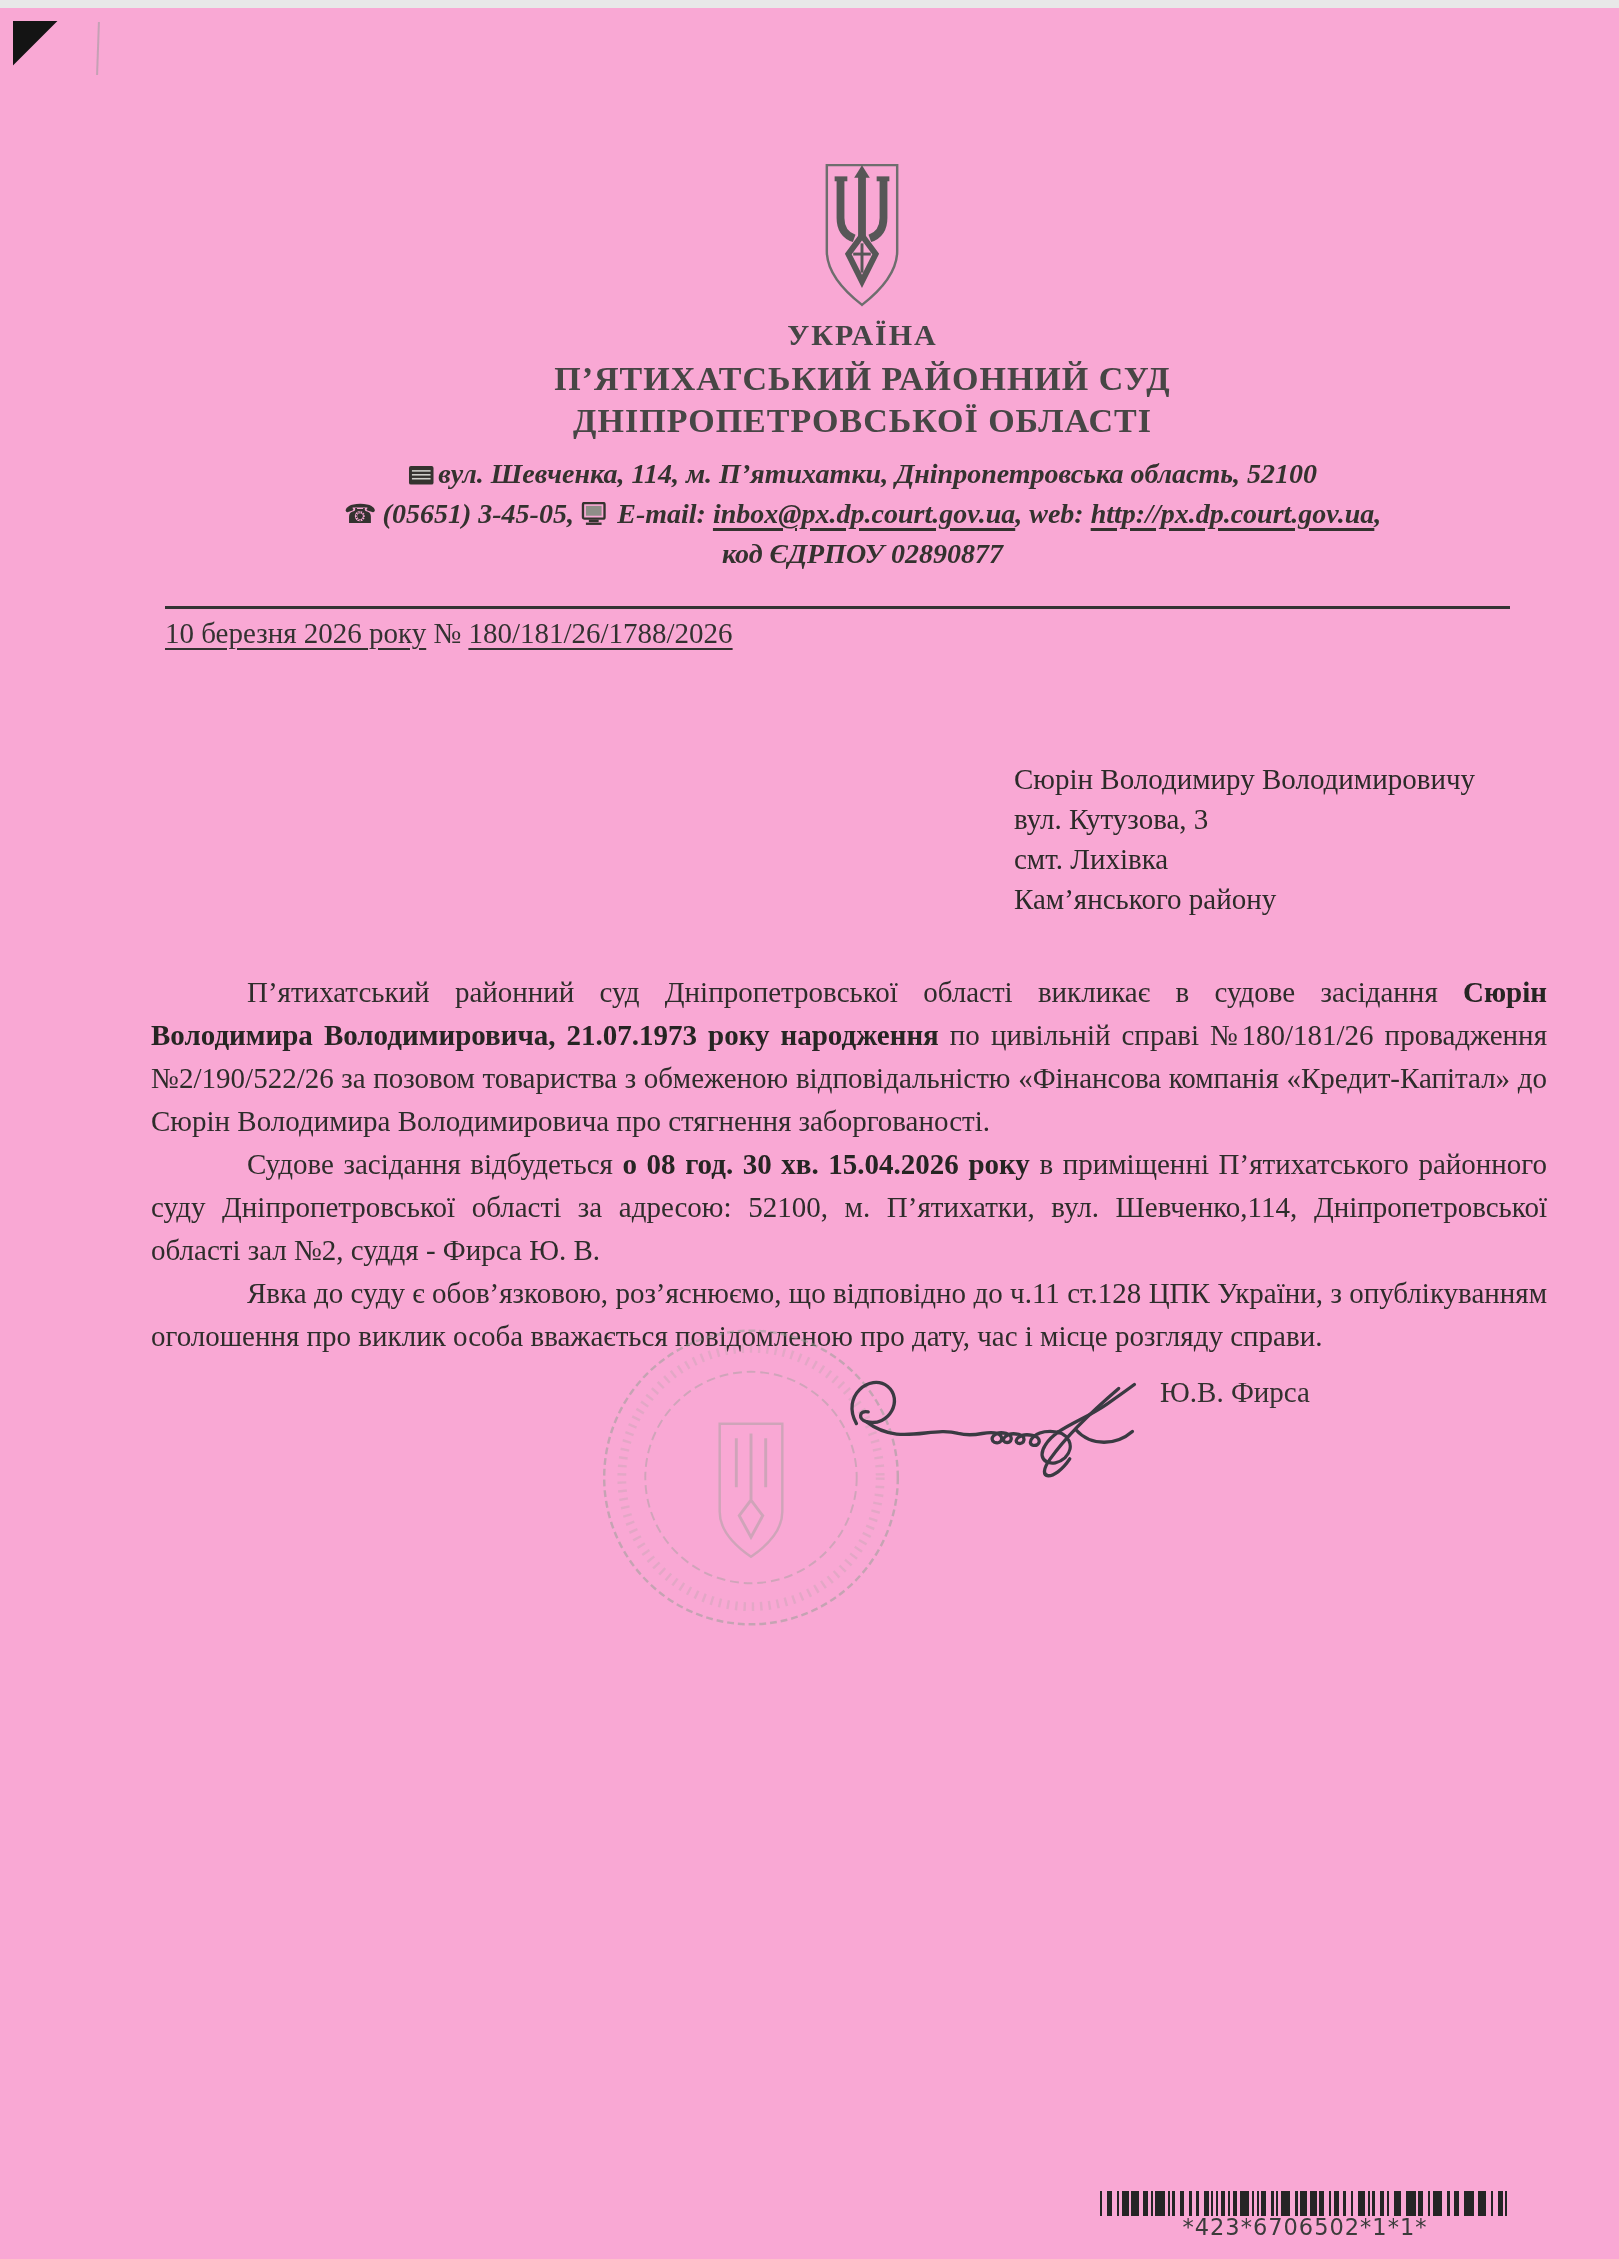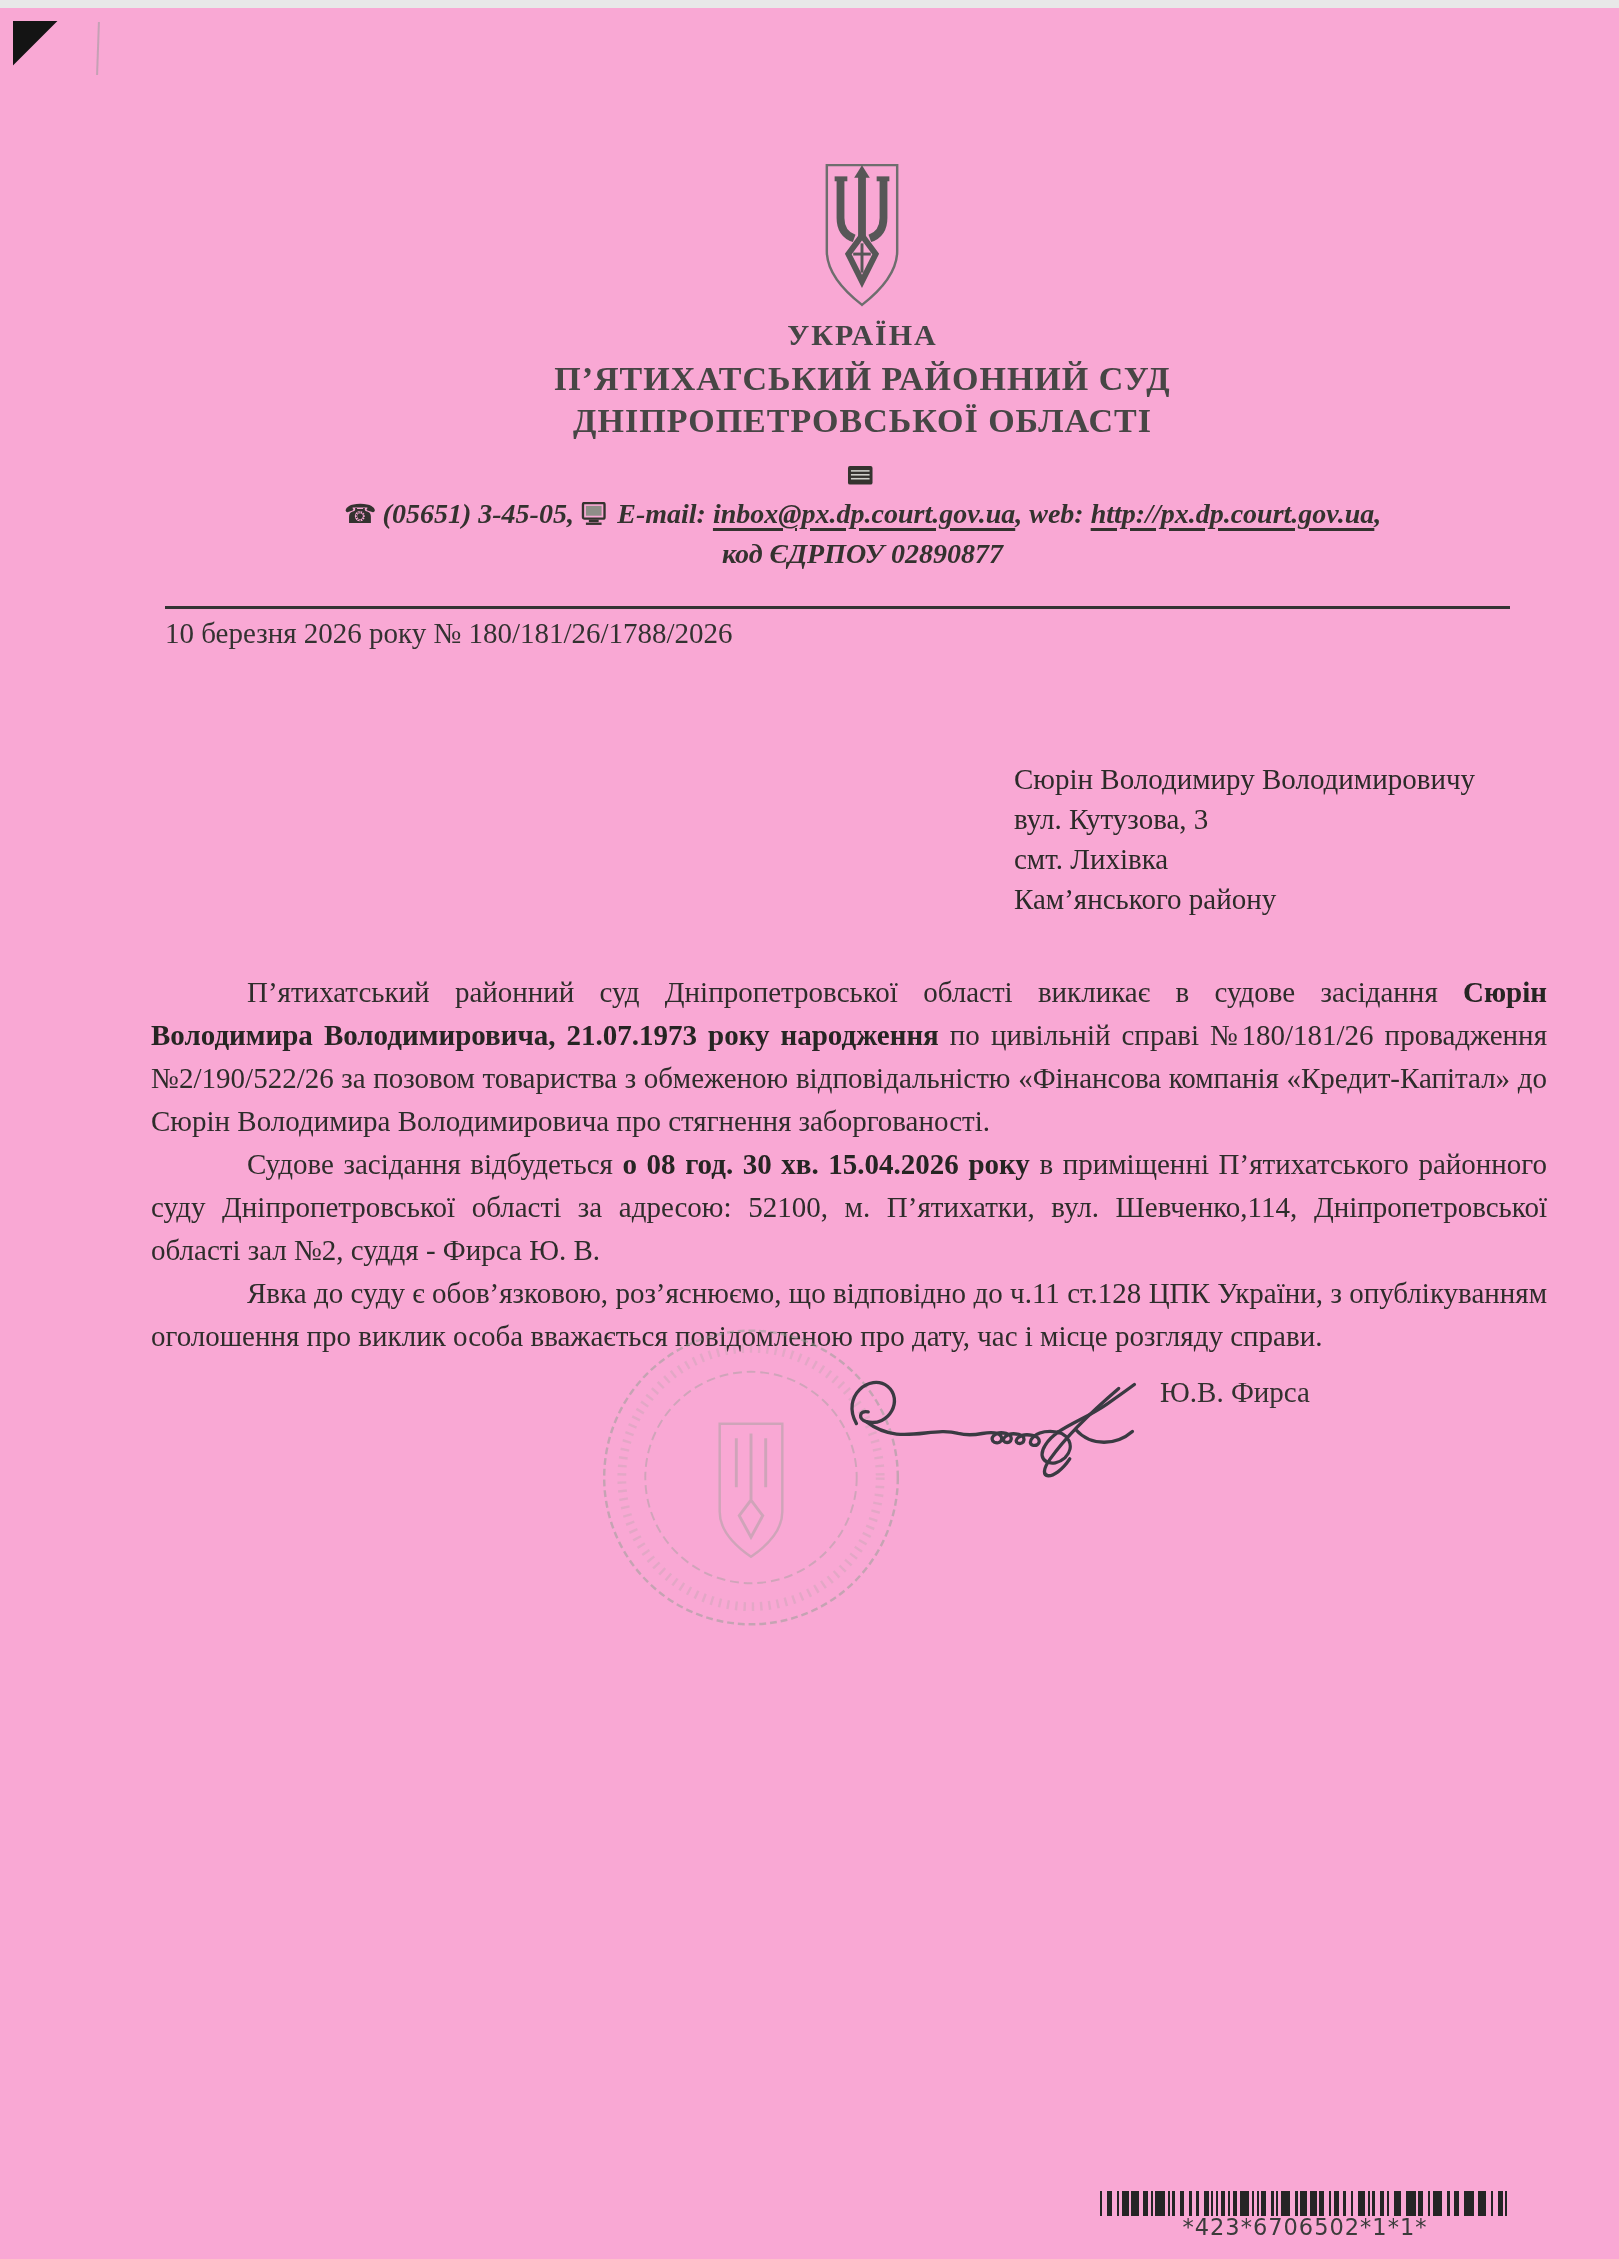--- a/index.html
+++ b/index.html
@@ -36,21 +36,21 @@
   .addr-line.first{margin-top:11.8px;}
   .addr-line .u{text-decoration:underline;text-decoration-thickness:2.5px;text-underline-offset:4.9px;}
   .inline-icon{display:inline-block;vertical-align:-2.9px;margin-right:3.9px;}
   .phone-glyph{font-family:"DejaVu Sans",sans-serif;font-style:normal;font-size:26.5px;margin-right:5.9px;}
   
   .rule{position:absolute;left:165px;top:598px;width:1345px;height:2.9px;background:#343434;}
   .refline{
     position:absolute;left:165px;top:609px;
     font-size:29px;color:#333231;white-space:nowrap;
   }
-  .refline .u{text-decoration-thickness:2px;text-underline-offset:4.9px;text-align:center;}
+  .refline .u{text-decoration:underline;text-decoration-thickness:2px;text-underline-offset:4.9px;text-align:center;}
   
   .recipient{
     position:absolute;left:1014px;top:751px;
     font-size:29px;line-height:40px;color:#2c2b29;
   }
   
   .body-text{
     position:absolute;left:151px;top:963px;width:1396px;
     font-size:29px;line-height:43px;
     text-align:justify;color:#2e2d2b;
@@ -104,21 +104,21 @@
   <div class="header-block">
     <div class="country">УКРАЇНА</div>
     <div class="court-line first">П’ЯТИХАТСЬКИЙ РАЙОННИЙ СУД</div>
     <div class="court-line">ДНІПРОПЕТРОВСЬКОЇ ОБЛАСТІ</div>
     <div class="addr-line first">
       <svg class="inline-icon" width="26.5" height="20.6" viewBox="0 0 27 21">
         <rect x="1" y="1" width="25" height="19" rx="2" fill="#35332f"></rect>
         <line x1="4" y1="6" x2="23" y2="6" stroke="#cfcfc9" stroke-width="1.6"></line>
         <line x1="4" y1="10" x2="23" y2="10" stroke="#cfcfc9" stroke-width="1.6"></line>
         <line x1="4" y1="14" x2="23" y2="14" stroke="#cfcfc9" stroke-width="1.6"></line>
-      </svg>
+      </svg><span>вул. Шевченка, 114,  м. П’ятихатки,  Дніпропетровська область, 52100</span>
     </div>
     <div class="addr-line">
       <span class="phone-glyph">☎</span><span>(05651) 3-45-05,</span>
       <svg class="inline-icon" width="25.5" height="23.5" viewBox="0 0 26 24">
         <rect x="2" y="1" width="22" height="16" rx="1.5" fill="none" stroke="#35332f" stroke-width="2.4"></rect>
         <rect x="5" y="4" width="16" height="10" fill="#8f8d88"></rect>
         <rect x="8" y="18" width="10" height="2.6" fill="#35332f"></rect>
         <rect x="5" y="21" width="16" height="2.4" fill="#35332f"></rect>
       </svg>
       <span>E-mail: </span><span class="u">inbox@px.dp.court.gov.ua</span><span>, web: </span><span class="u">http://px.dp.court.gov.ua</span><span>,</span>

